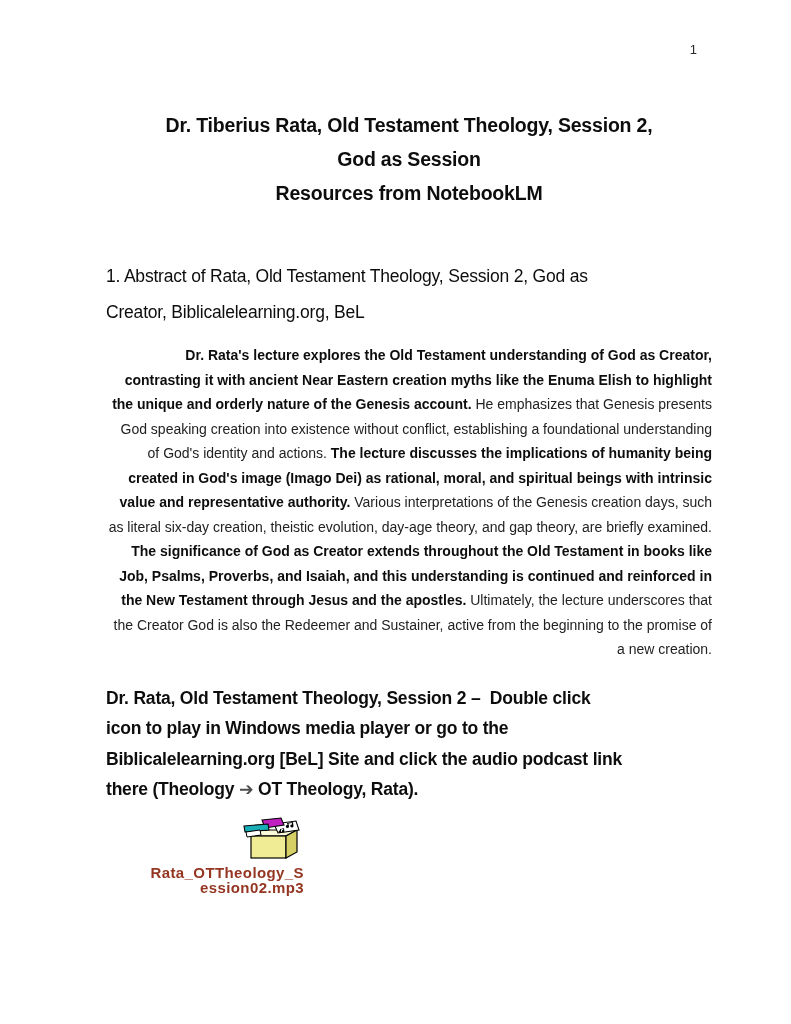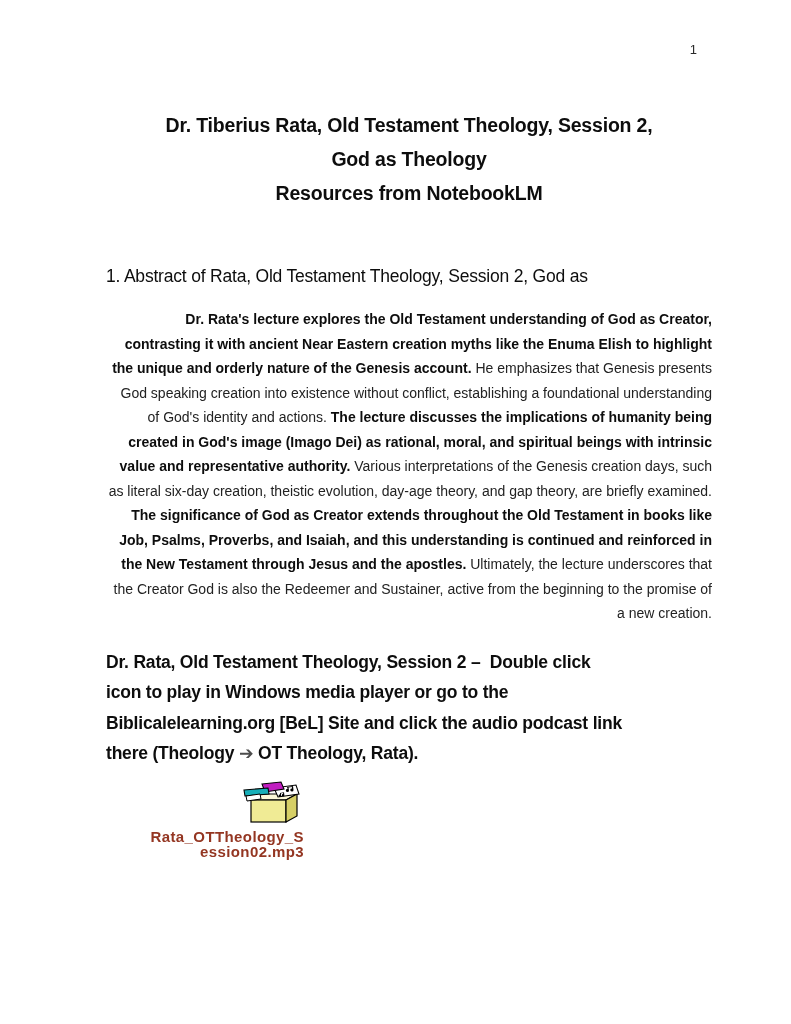--- a/index.html
+++ b/index.html
@@ -87,27 +87,28 @@
 </style>
 </head>
 <body>
 
 <div class="page-number">1</div>
 
 <div class="content">
 
   <div class="doc-title">
     <div class="h-line">Dr. Tiberius Rata, Old Testament Theology, Session 2,</div>
-    <div class="h-line">God as Theology</div>
+    <div class="h-line">God as Session</div>
     <div class="h-line">Resources from NotebookLM</div>
   </div>
 
 
   <div class="h1">
     <div class="h-line">1. Abstract of Rata, Old Testament Theology, Session 2, God as</div>
+    <div class="h-line">Creator, Biblicalelearning.org, BeL</div>
   </div>
 
   <div class="body-par"><span class="seg-bold">Dr. Rata's lecture explores the Old Testament understanding of God as Creator, contrasting it with ancient Near Eastern creation myths like the Enuma Elish to highlight the unique and orderly nature of the Genesis account. </span><span>He emphasizes that Genesis presents God speaking creation into existence without conflict, establishing a foundational understanding of God's identity and actions. </span><span class="seg-bold">The lecture discusses the implications of humanity being created in God's image (Imago Dei) as rational, moral, and spiritual beings with intrinsic value and representative authority. </span><span>Various interpretations of the Genesis creation days, such as literal six-day creation, theistic evolution, day-age theory, and gap theory, are briefly examined. </span><span class="seg-bold">The significance of God as Creator extends throughout the Old Testament in books like Job, Psalms, Proverbs, and Isaiah, and this understanding is continued and reinforced in the New Testament through Jesus and the apostles. </span><span>Ultimately, the lecture underscores that the Creator God is also the Redeemer and Sustainer, active from the beginning to the promise of a new creation.</span></div>
 
   <div class="h2">
     <div class="h-line">Dr. Rata, Old Testament Theology, Session 2 –  Double click</div>
     <div class="h-line">icon to play in Windows media player or go to the</div>
     <div class="h-line">Biblicalelearning.org [BeL] Site and click the audio podcast link</div>
     <div class="h-line"><span>there (Theology </span><span class="arrow-glyph" style="color: rgb(77, 77, 77);">➔</span><span> OT Theology, Rata).</span></div>
   </div>

